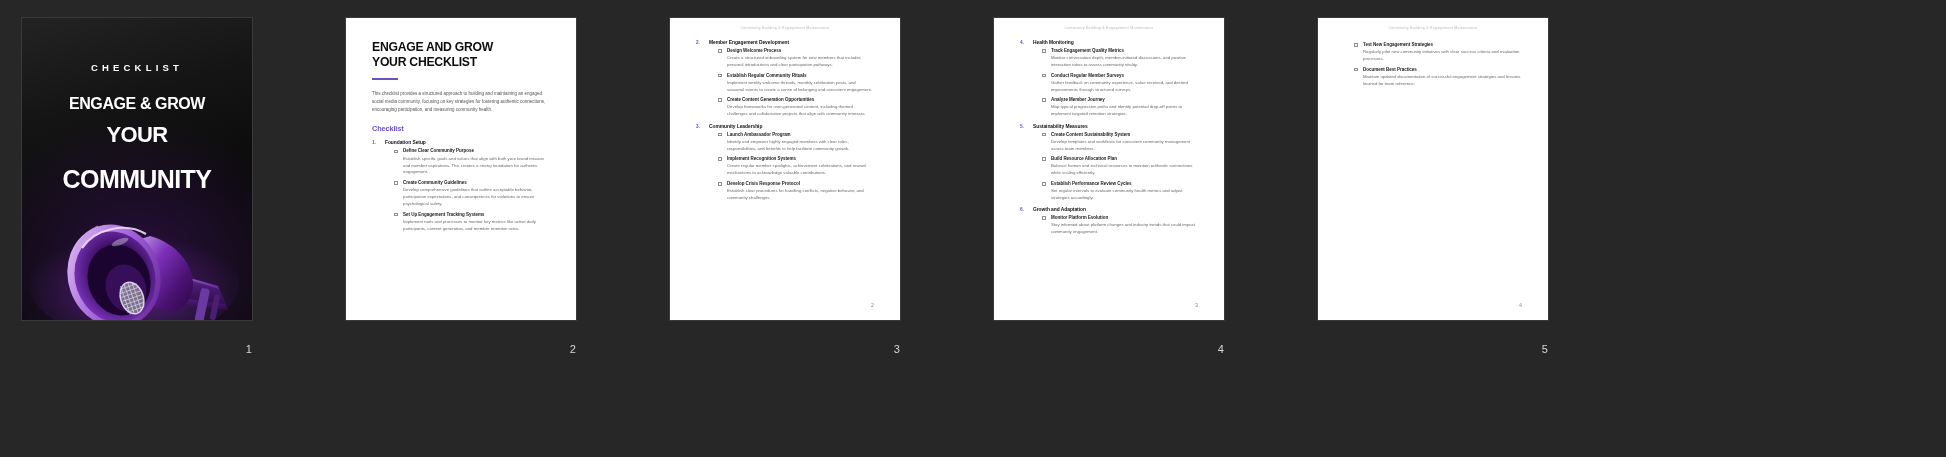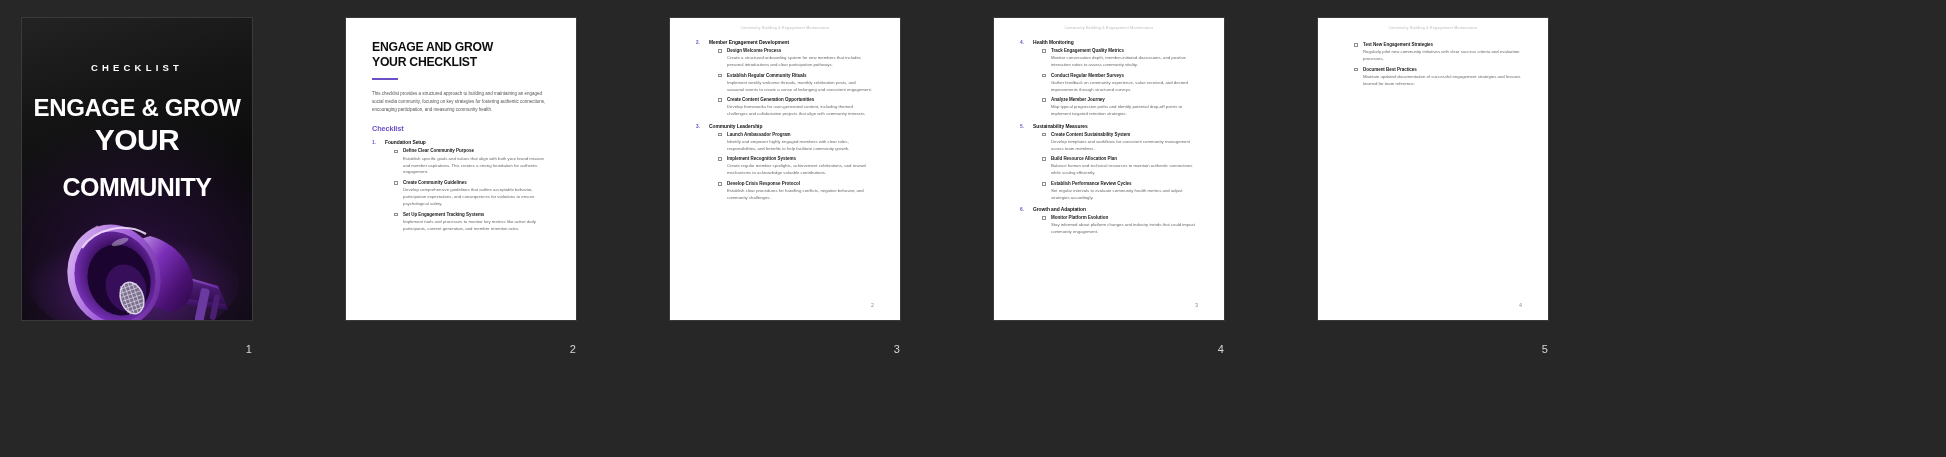--- a/index.html
+++ b/index.html
@@ -57,22 +57,22 @@
     text-transform: uppercase;
   }
   .cover-title {
     margin-top: 22px;
     text-align: center;
     font-weight: 700;
     color: #ffffff;
     line-height: 1.12;
     padding: 0 6px;
   }
-  .cover-title .l1 { display:block; font-size: 24px; letter-spacing: -0.4px; }
-  .cover-title .l2 { display:block; font-size: 30px; letter-spacing: -0.6px; margin-top: 1px; }
+  .cover-title .l1 { display:block; font-size: 16px; letter-spacing: -0.4px; }
+  .cover-title .l2 { display:block; font-size: 22px; letter-spacing: -0.6px; margin-top: 10px; }
   .cover-title .l3 { display:block; font-size: 25px; letter-spacing: -0.6px; margin-top: 17px; }
 
   .megaphone-wrap {
     position: absolute;
     left: 0; right: 0; bottom: -6px;
     height: 150px;
   }
   .megaphone-wrap svg { display:block; width: 100%; height: 100%; }
 
   

